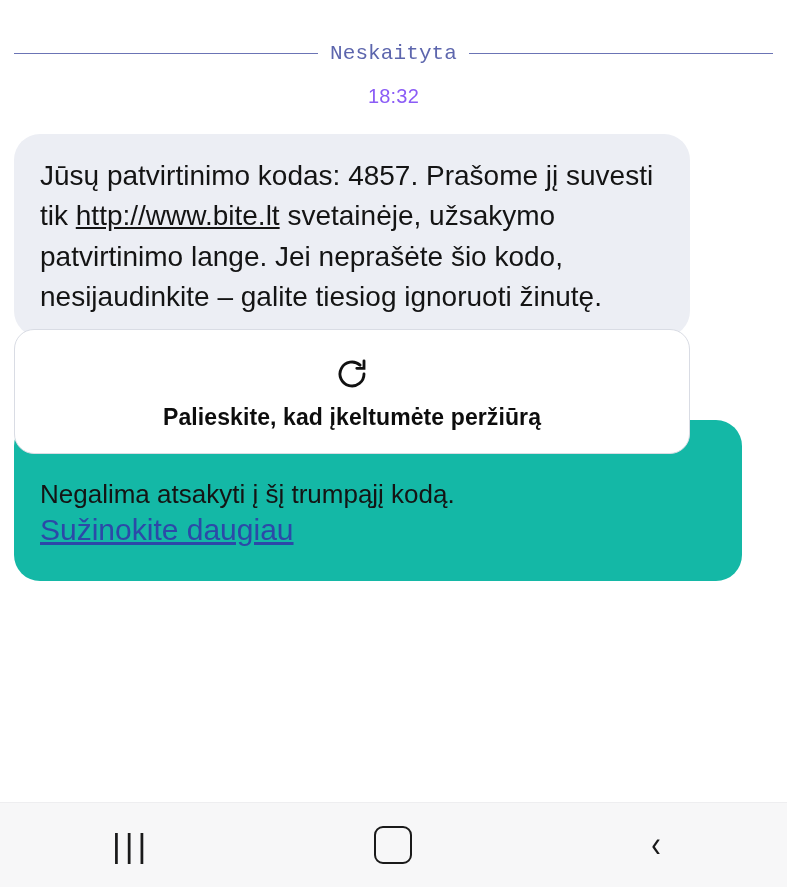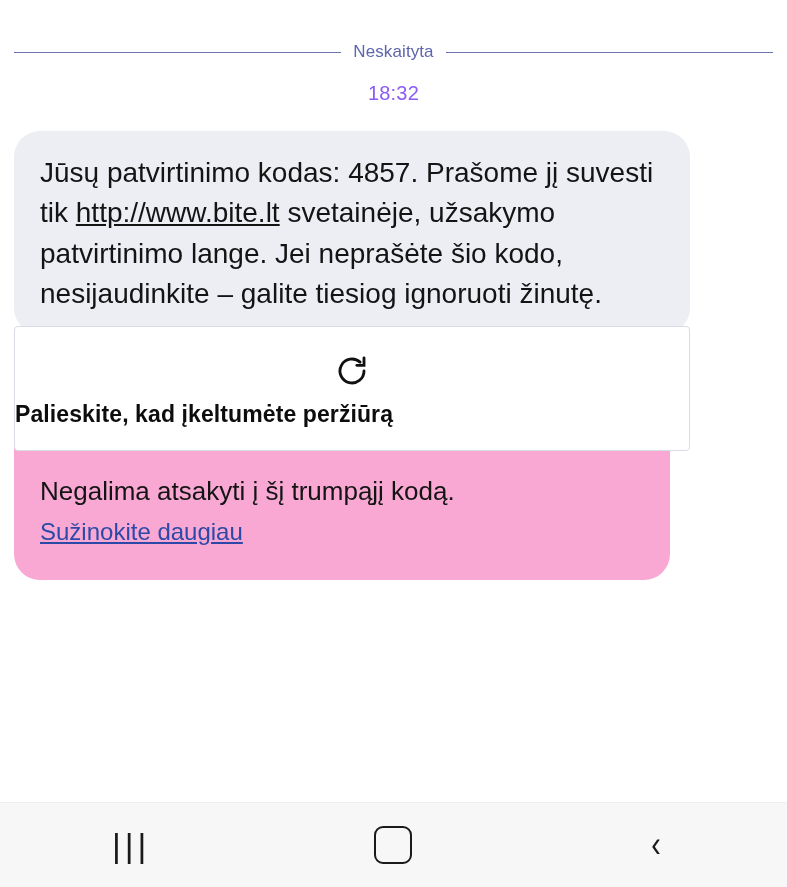--- a/index.html
+++ b/index.html
@@ -34,24 +34,25 @@
     align-items: center;
     margin: 42px 14px 0 14px;
   }
   .unread-line {
     flex: 1 1 auto;
     height: 1px;
     background: #6b74b5;
   }
   .unread-label {
     color: #5d66ad;
-    font-size: 17px;
+    font-size: 21px;
     padding: 0 12px;
     white-space: nowrap;
     letter-spacing: 0.1px;
+    font-family: Liberation Mono, monospace;
   }
 
   .timestamp {
     text-align: center;
     color: #8b5cf6;
     font-size: 20px;
     margin-top: 20px;
     letter-spacing: 0.2px;
   }
 
@@ -78,58 +79,59 @@
     color: #141414;
     text-decoration: underline;
   }
 
   
   .preview-card {
     position: relative;
     margin: -8px 14px 0 14px;
     background: #ffffff;
     border: 1px solid #d9dce4;
-    border-radius: 4px;
+    border-radius: 20px;
     width: 676px;
     box-sizing: border-box;
     padding: 26px 0 22px 0;
+    text-align: center;
     z-index: 2;
   }
   .refresh-icon {
     display: block;
     margin: 0 auto 12px auto;
     width: 36px;
     height: 36px;
   }
   .preview-text {
     font-size: 23px;
     color: #0d0d0d;
     font-weight: bold;
     letter-spacing: 0.1px;
   }
 
   .bubble-lower {
     position: relative;
     margin: -34px 14px 0 14px;
-    background: #f9a8d4;
+    background: #14b8a6;
     border-radius: 26px;
-    width: 656px;
+    width: 728px;
     box-sizing: border-box;
     padding: 56px 26px 34px 26px;
     z-index: 1;
   }
   .info-text {
     font-size: 26px;
     color: #141414;
     line-height: 1.4;
   }
   .learn-more {
     display: inline-block;
-    margin-top: 8px;
-    font-size: 24px;
+    margin-top: 0;
+    font-size: 30px;
     color: #2c49a8;
     text-decoration: underline;
   }
 
   
   .nav-bar {
     flex: 0 0 auto;
     height: 84px;
     background: #f7f7f8;
     display: flex;

